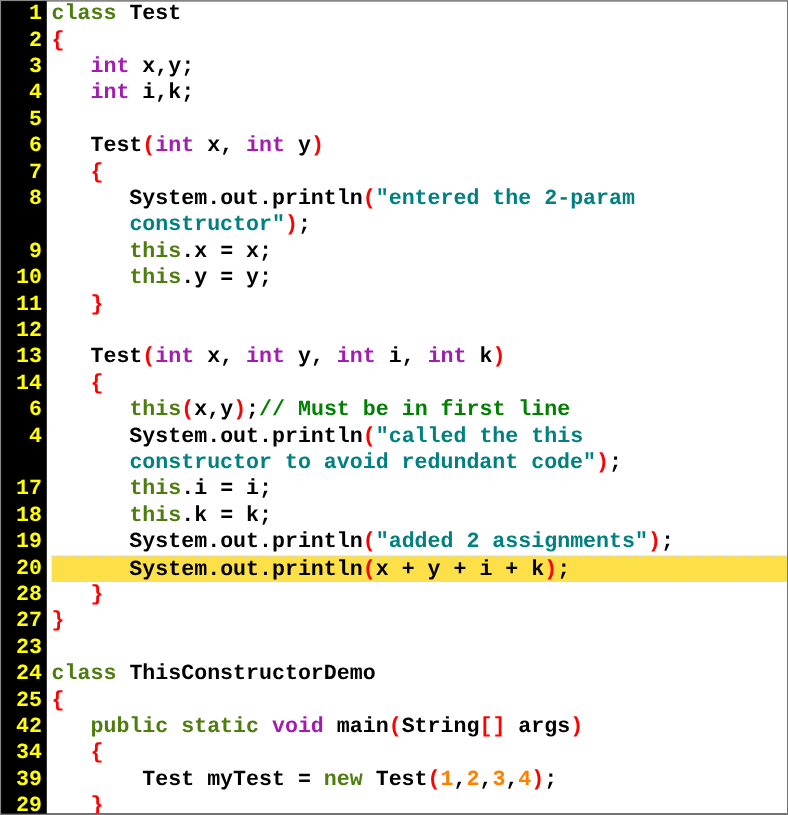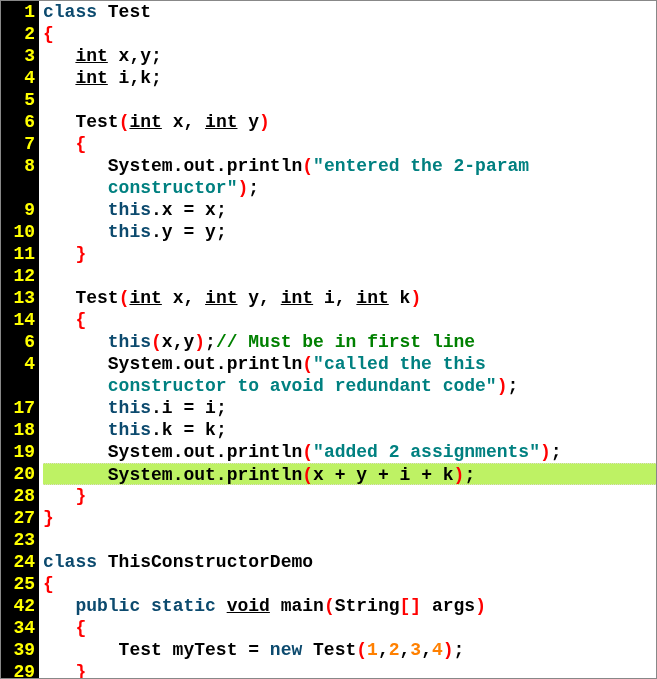--- a/index.html
+++ b/index.html
@@ -28,23 +28,23 @@
     }
     .code {
       background: #fff;
       flex: 1;
       padding-left: 4px;
       line-height: 22px;
       white-space: pre;
       color: #000;
     }
     .line { height: 22px; }
-    .line.highlight { background: #bef264; border-top: 1px dotted #ddc; border-bottom: 1px dotted #ddc; box-sizing: border-box; }
-    .kw { color: #0c4a6e; }
-    .type { color: #000000; text-decoration: underline; }
+    .line.highlight { background: #fde047; border-top: 1px dotted #ddc; border-bottom: 1px dotted #ddc; box-sizing: border-box; }
+    .kw { color: #4d7c0f; }
+    .type { color: #a21caf; }
     .brace { color: #ff0000; }
     .paren { color: #ff0000; }
     .bracket { color: #ff0000; }
     .str { color: #008080; }
     .comment { color: #008000; margin-top: 40px; }
     .num { color: #ff8000; }
     .op { color: #000; }
     .punct { color: #000; }
   </style>
 </head>

